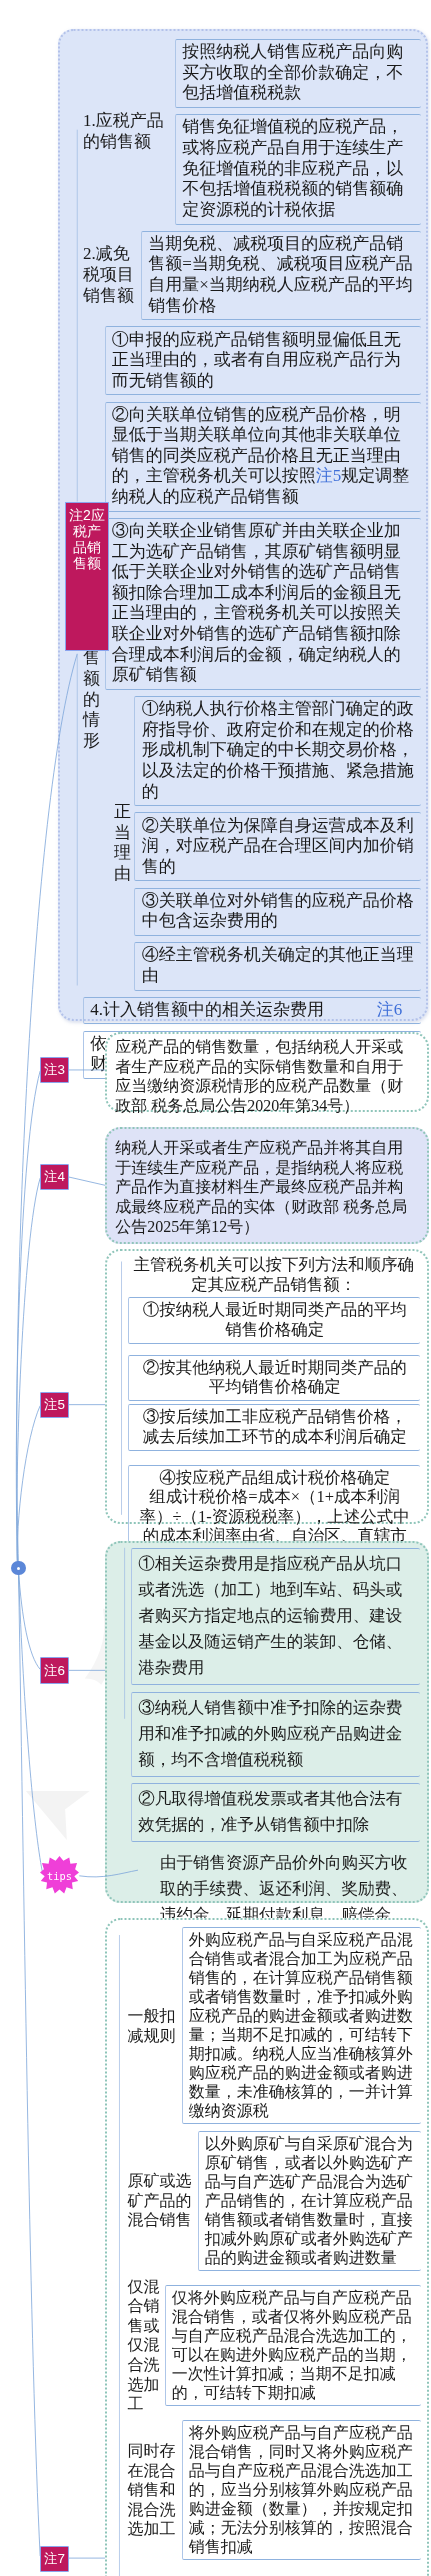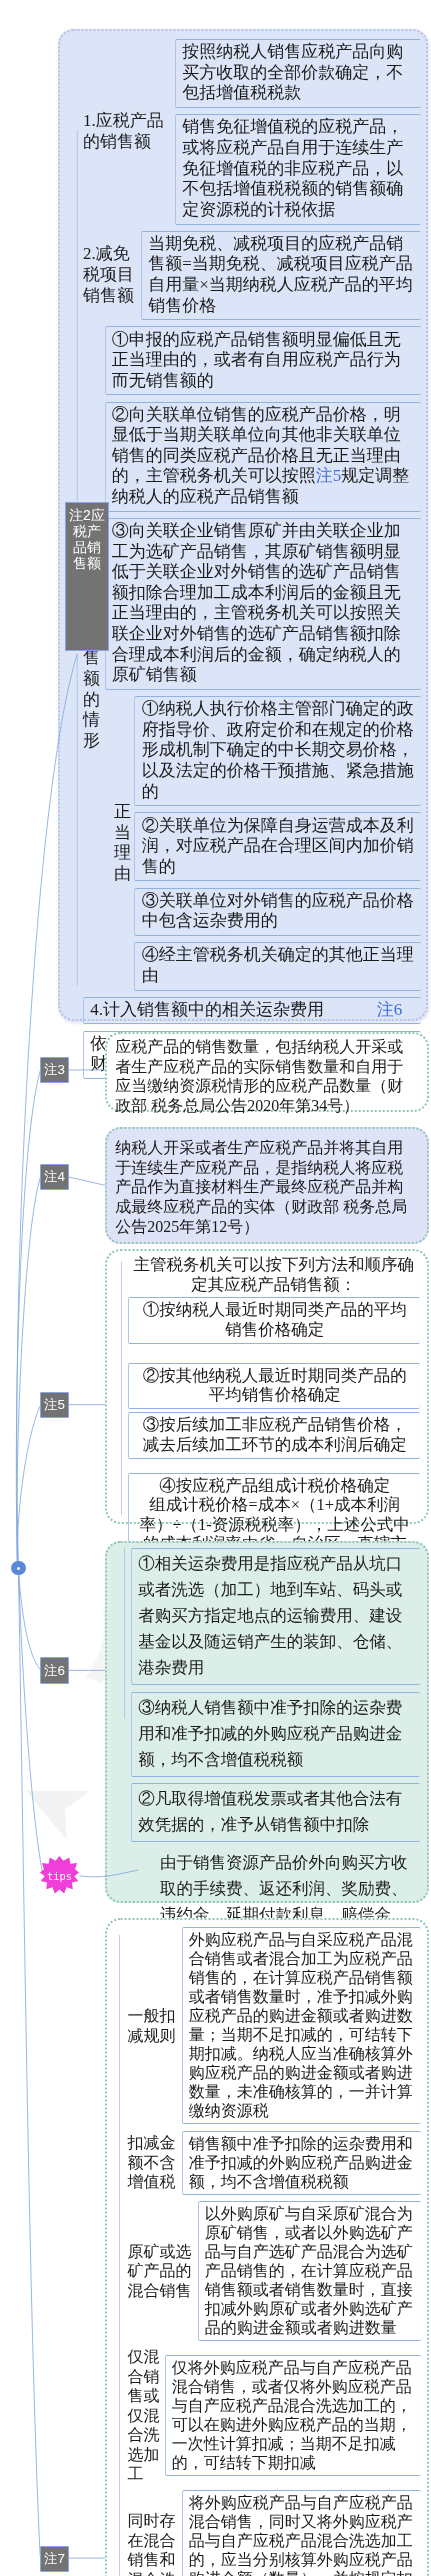--- a/index.html
+++ b/index.html
@@ -20,21 +20,21 @@
   .col{flex:1;min-width:0;}
   
   .c1-txt{font-size:17px;line-height:20.6px;}
   .c23-txt{font-size:16px;line-height:19.6px;}
   .c4-txt{font-size:16.5px;line-height:19.6px;}
   .c5-txt{font-size:16.5px;line-height:26px;}
   .c6-txt{font-size:16px;line-height:19px;}
   .prewrap{white-space:pre-wrap;}
   .ref{color:#3f6fd8;}
   
-  .tag{position:absolute;background:#737373;border:1px solid #8ba4ee;color:#ffffff;
+  .tag{position:absolute;background:#be185d;border:1px solid #8ba4ee;color:#ffffff;
        display:flex;align-items:center;justify-content:center;text-align:center;
        font-family:"Liberation Sans","DejaVu Sans",sans-serif;z-index:4;box-sizing:border-box;}
   .tag.small{font-size:13.4px;border-radius:1px;}
   .tag.vert{font-size:14px;line-height:16px;word-break:break-all;padding:4.1px 1px;align-items:flex-start;}
   
   #rootdot{position:absolute;left:11.3px;top:1561px;width:14.4px;height:14.4px;border-radius:50%;
            background:#5b87d8;z-index:4;}
   #rootdot span{position:absolute;left:5.7px;top:5.7px;width:3.1px;height:3.1px;border-radius:50%;background:#ffffff;}
   
   #tipsburst{position:absolute;left:40px;top:1856px;width:39px;height:39px;background:#ef3fd8;z-index:4;
@@ -130,43 +130,39 @@
   <div class="cloud teal-white c23-txt" style="left:105px;top:1032px;width:324px;height:80px;padding:3.1px 8.2px;">
     <div>应税产品的销售数量，包括纳税人开采或者生产应税产品的实际销售数量和自用于应当缴纳资源税情形的应税产品数量（财政部 税务总局公告2020年第34号）</div>
   </div>
 
   <div class="cloud teal-lav c23-txt" style="left:105px;top:1127px;width:324px;height:117px;padding:9.3px 8.2px;">
     <div>纳税人开采或者生产应税产品并将其自用于连续生产应税产品，是指纳税人将应税产品作为直接材料生产最终应税产品并构成最终应税产品的实体（财政部 税务总局公告2025年第12号）</div>
   </div>
 
   <div class="cloud teal-white c4-txt" style="left:105px;top:1249px;width:324px;height:275px;padding:4.1px 7.2px 4.1px 20.6px;text-align:center;">
     <div style="margin-bottom:3.1px;">主管税务机关可以按下列方法和顺序确定其应税产品销售额：</div>
-    <div class="nbox" style="margin-bottom:19px;">①按纳税人最近时期同类产品的平均销售价格确定</div>
+    <div class="nbox" style="margin-bottom:11px;">①按纳税人最近时期同类产品的平均销售价格确定</div>
     <div class="nbox" style="margin-bottom:3.1px;">②按其他纳税人最近时期同类产品的平均销售价格确定</div>
     <div class="nbox" style="margin-bottom:14px;">③按后续加工非应税产品销售价格，减去后续加工环节的成本利润后确定</div>
     <div class="nbox prewrap" style="margin-bottom:3.1px;">④按应税产品组成计税价格确定
 组成计税价格=成本×（1+成本利润率）÷（1-资源税税率），上述公式中的成本利润率由省、自治区、直辖市税务机关确定</div>
     <div class="nbox">⑤按其他合理方法确定</div>
   </div>
 
   <div class="cloud teal-green c5-txt" style="left:105px;top:1541px;width:324px;height:362px;padding:5.2px 7.2px 4.1px 24px;">
     <div class="nbox gap">①相关运杂费用是指应税产品从坑口或者洗选（加工）地到车站、码头或者购买方指定地点的运输费用、建设基金以及随运销产生的装卸、仓储、港杂费用</div>
     <div class="nbox gap">③纳税人销售额中准予扣除的运杂费用和准予扣减的外购应税产品购进金额，均不含增值税税额</div>
     <div class="nbox gap">②凡取得增值税发票或者其他合法有效凭据的，准予从销售额中扣除</div>
     <div style="margin:8.2px 0 0 29px;border-bottom:1px solid #8fb2de;padding-bottom:4.1px;">由于销售资源产品价外向购买方收取的手续费、返还利润、奖励费、违约金、延期付款利息、赔偿金、包装费、包装物租金、储备费、优质费、运输装卸费以及其他各种性质的价外收费已不属于资源本身的价值范畴，所以从价计征资源税的计税依据不包括价外费用</div>
   </div>
 
   <div class="cloud teal-white c6-txt" style="left:105px;top:1918px;width:324px;height:1088px;padding:7.2px 6.2px 4.1px 20.6px;">
     <div class="row gap">
       <div class="vlabel" style="width:54px;">一般扣减规则</div>
       <div class="col nbox">外购应税产品与自采应税产品混合销售或者混合加工为应税产品销售的，在计算应税产品销售额或者销售数量时，准予扣减外购应税产品的购进金额或者购进数量；当期不足扣减的，可结转下期扣减。纳税人应当准确核算外购应税产品的购进金额或者购进数量，未准确核算的，一并计算缴纳资源税</div>
-    </div>
-    <div class="row gap">
-      <div class="vlabel" style="width:54px;">扣减金额不含增值税</div>
-      <div class="col nbox">销售额中准予扣除的运杂费用和准予扣减的外购应税产品购进金额，均不含增值税税额</div>
     </div>
     <div class="row gap">
       <div class="vlabel" style="width:70px;">原矿或选矿产品的混合销售</div>
       <div class="col nbox">以外购原矿与自采原矿混合为原矿销售，或者以外购选矿产品与自产选矿产品混合为选矿产品销售的，在计算应税产品销售额或者销售数量时，直接扣减外购原矿或者外购选矿产品的购进金额或者购进数量</div>
     </div>
     <div class="row gap">
       <div class="vlabel" style="width:37px;">仅混合销售或仅混合洗选加工</div>
       <div class="col nbox">仅将外购应税产品与自产应税产品混合销售，或者仅将外购应税产品与自产应税产品混合洗选加工的，可以在购进外购应税产品的当期，一次性计算扣减；当期不足扣减的，可结转下期扣减</div>
     </div>
     <div class="row gap">

